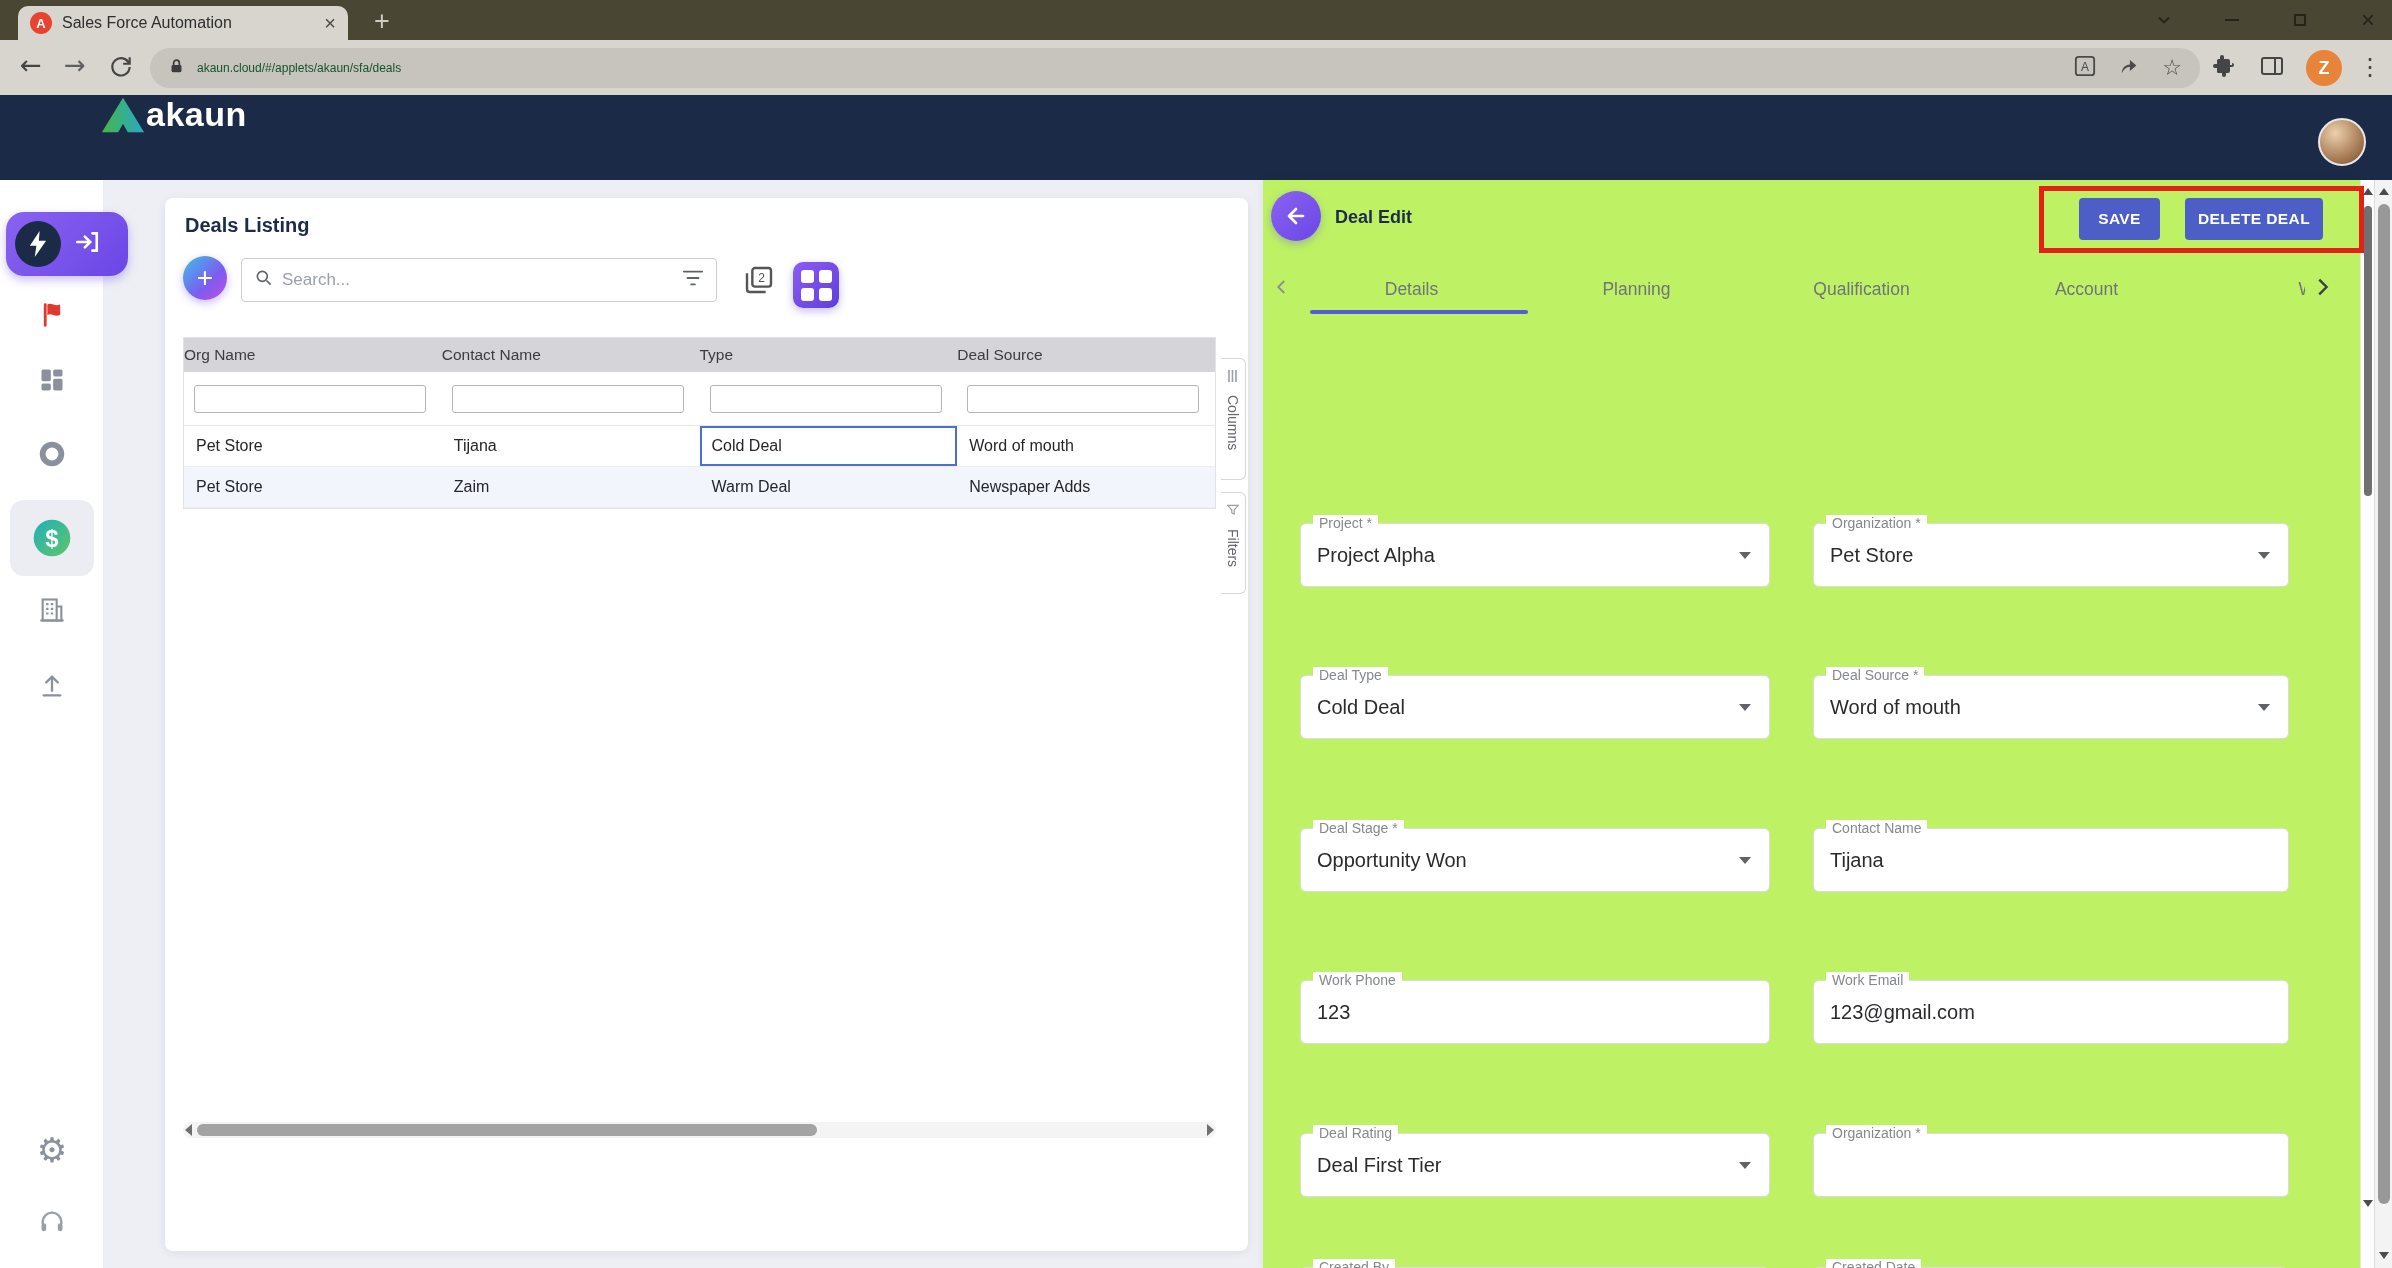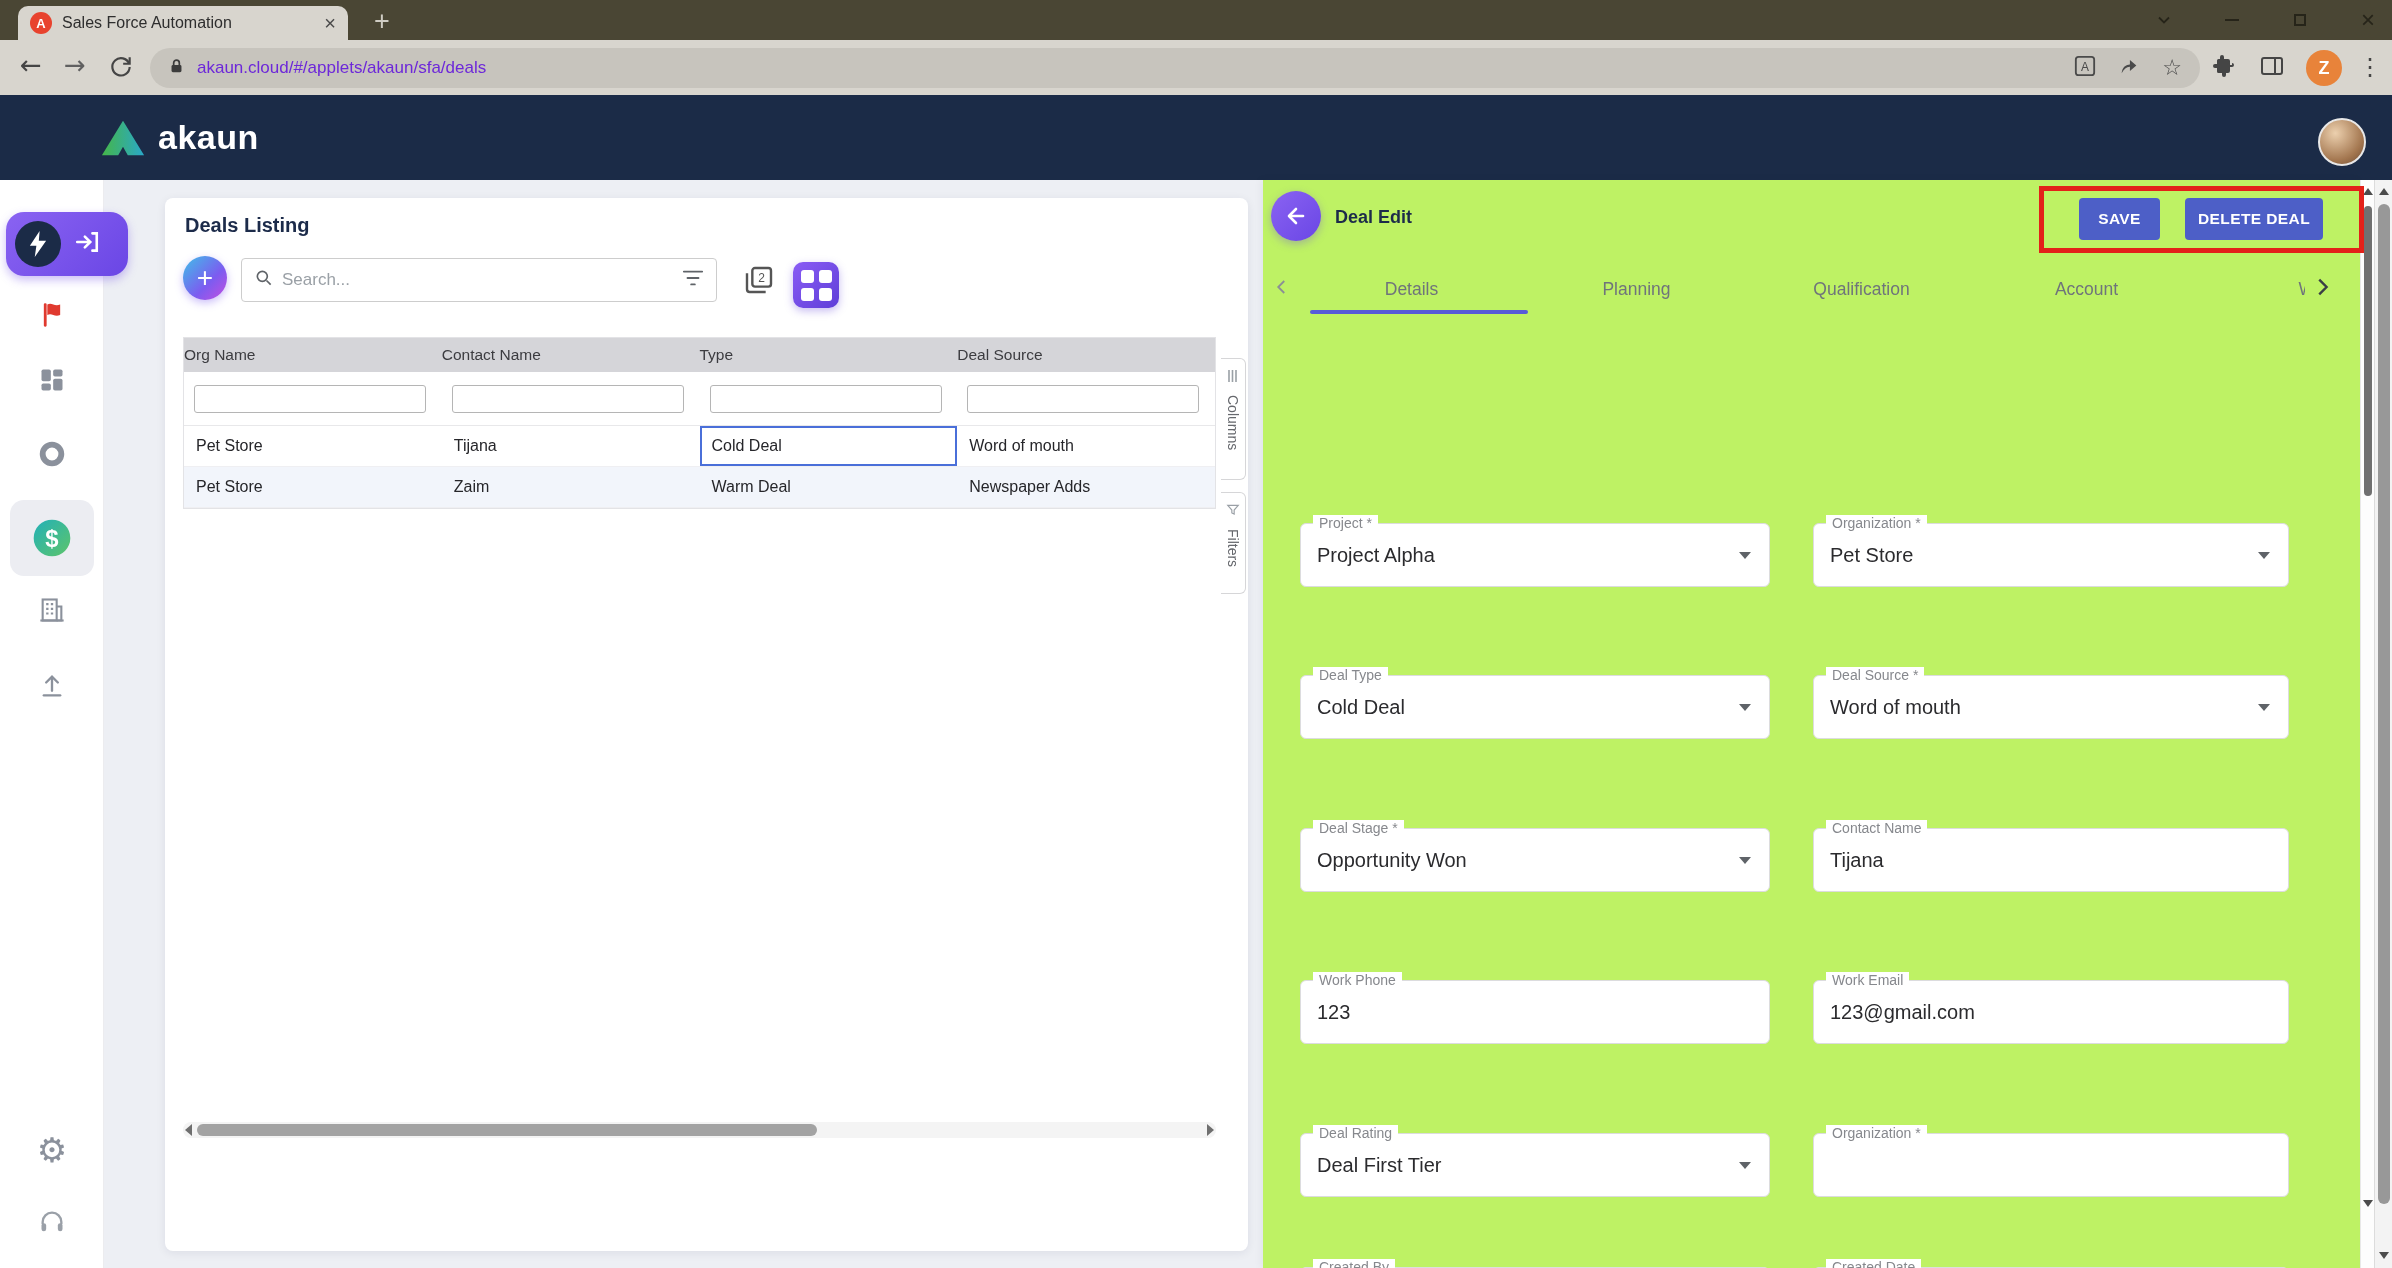--- a/index.html
+++ b/index.html
@@ -15,28 +15,28 @@
   .btab-title{font-size:16px;color:#2e2e2e;flex:1;white-space:nowrap;overflow:hidden}
   .btab-close{color:#4a4a4a;font-size:20px;line-height:1}
   .newtab{position:absolute;left:366px;top:5px;width:32px;height:32px;color:#cfccc3;font-size:27px;display:flex;align-items:center;justify-content:center}
   .winbtn{position:absolute;top:0;width:48px;height:40px;display:flex;align-items:center;justify-content:center;color:#262419}
   .minglyph{width:14px;border-bottom:2px solid #262419;display:inline-block}
   .maxglyph{width:12px;height:12px;border:2px solid #262419;display:inline-block}
 
   .toolbar{position:absolute;left:0;top:40px;width:2392px;height:55px;background:#d8d5ce}
   .navbtn{position:absolute;top:12px;font-size:26px;color:#454545;line-height:1}
   .urlbar{position:absolute;left:150px;top:8px;width:2050px;height:40px;background:#c7c4bd;border-radius:20px;display:flex;align-items:center;padding:0 18px;gap:12px}
-  .urltext{font-size:17px;color:#6d28d9;flex:1;white-space:nowrap;overflow:hidden}
+  .urltext{font-size:12px;color:#14532d;flex:1;white-space:nowrap;overflow:hidden}
   .urlicons{display:flex;align-items:center;gap:22px}
   .toolicon{position:absolute;top:14px;color:#454545}
   .avatarZ{position:absolute;left:2306px;top:10px;width:36px;height:36px;border-radius:50%;background:#e8833a;color:#fff;font-size:18px;font-weight:bold;display:flex;align-items:center;justify-content:center}
 
   
   .appbar{position:absolute;left:0;top:95px;width:2392px;height:85px;background:#1b2b47}
-  .logo{position:absolute;left:100px;top:0;height:85px;display:flex;align-items:center;gap:12px}
+  .logo{position:absolute;left:100px;top:0;height:85px;display:flex;}
   .logotext{color:#fff;font-size:34px;font-weight:bold;letter-spacing:.5px}
   .user-avatar{position:absolute;left:2318px;top:118px;width:48px;height:48px;border-radius:50%;background:radial-gradient(circle at 35% 30%,#ecd0ae,#a3764f 65%,#6b4a33);border:2px solid #e8e8e8;z-index:6}
 
   
   .sidebar{position:absolute;left:0;top:180px;width:104px;height:1088px;background:#fff;border-right:1px solid #ececef}
   .side-icon{position:absolute;left:0;width:104px;display:flex;justify-content:center;align-items:center;color:#8b919c}
   .applet-pill{position:absolute;left:6px;top:212px;width:122px;height:64px;border-radius:18px;background:linear-gradient(135deg,#8a63f2,#6a46e5);display:flex;align-items:center;gap:12px;padding:0 9px;z-index:5;box-shadow:0 4px 10px rgba(106,70,229,.35)}
   .applet-circle{width:46px;height:46px;border-radius:50%;background:#1b2b47;display:flex;align-items:center;justify-content:center;flex:0 0 auto}
   .money-tile{position:absolute;left:10px;top:500px;width:84px;height:76px;background:#ecedf2;border-radius:14px;display:flex;align-items:center;justify-content:center}
 

